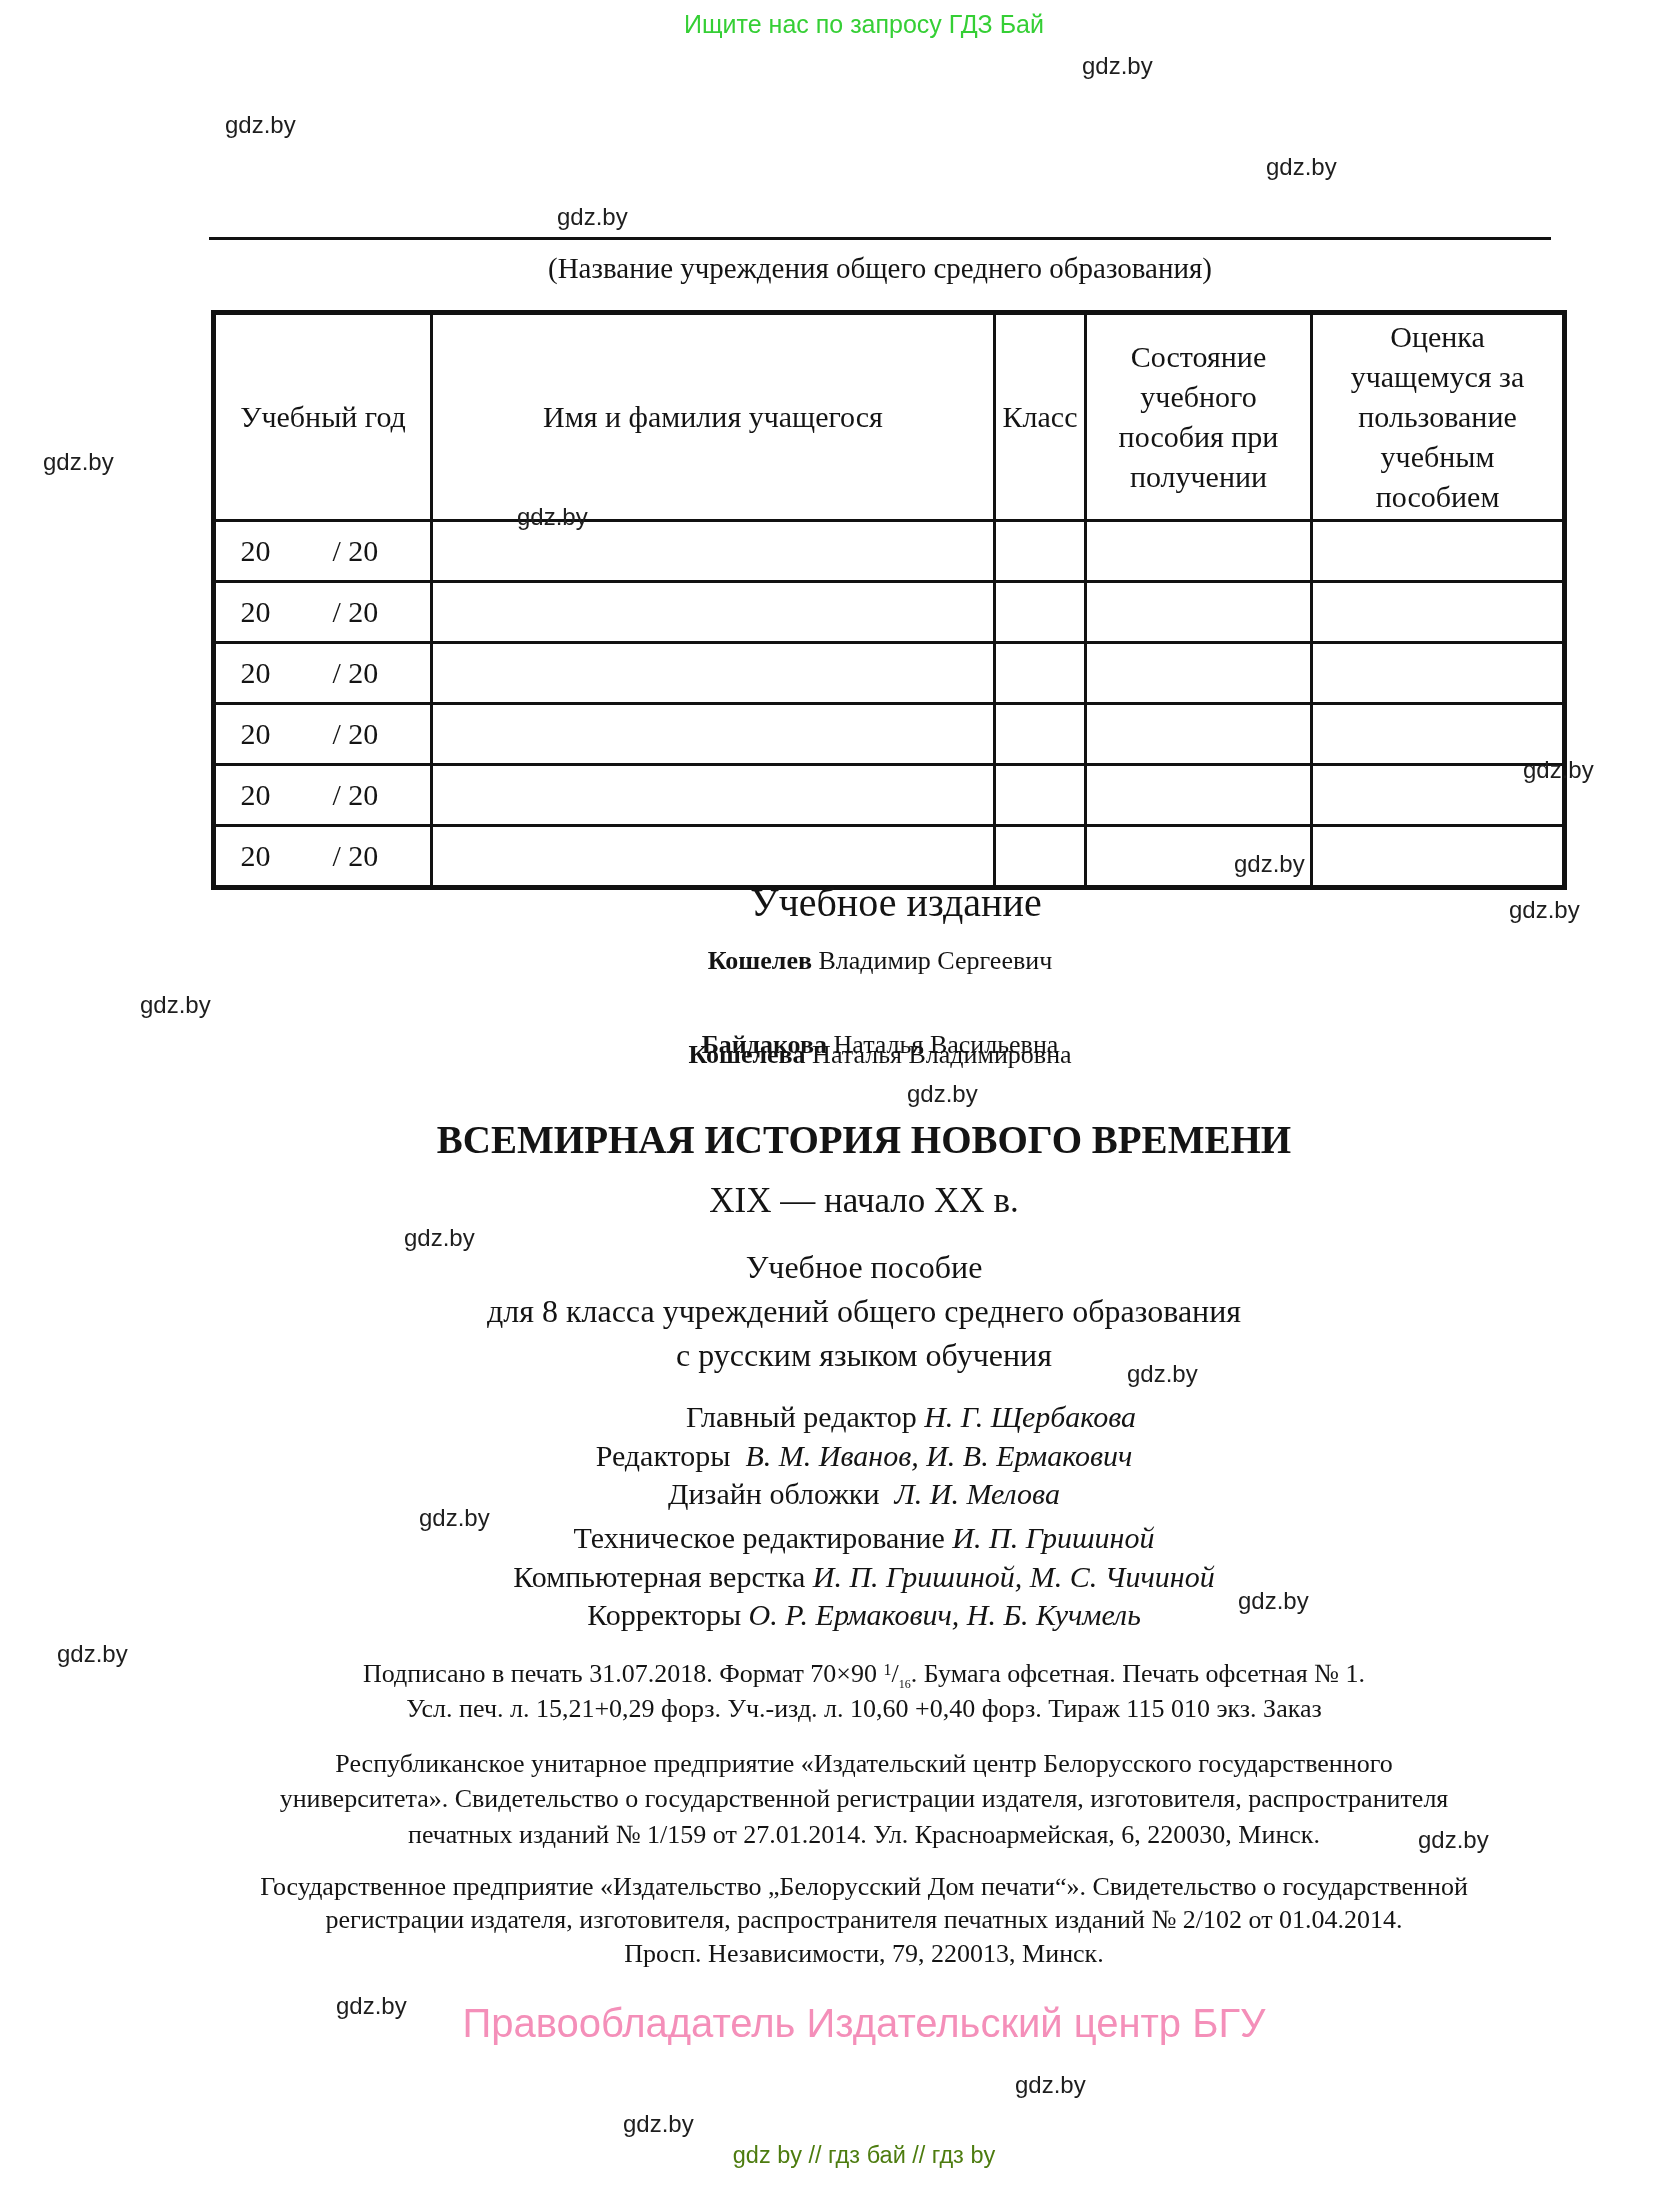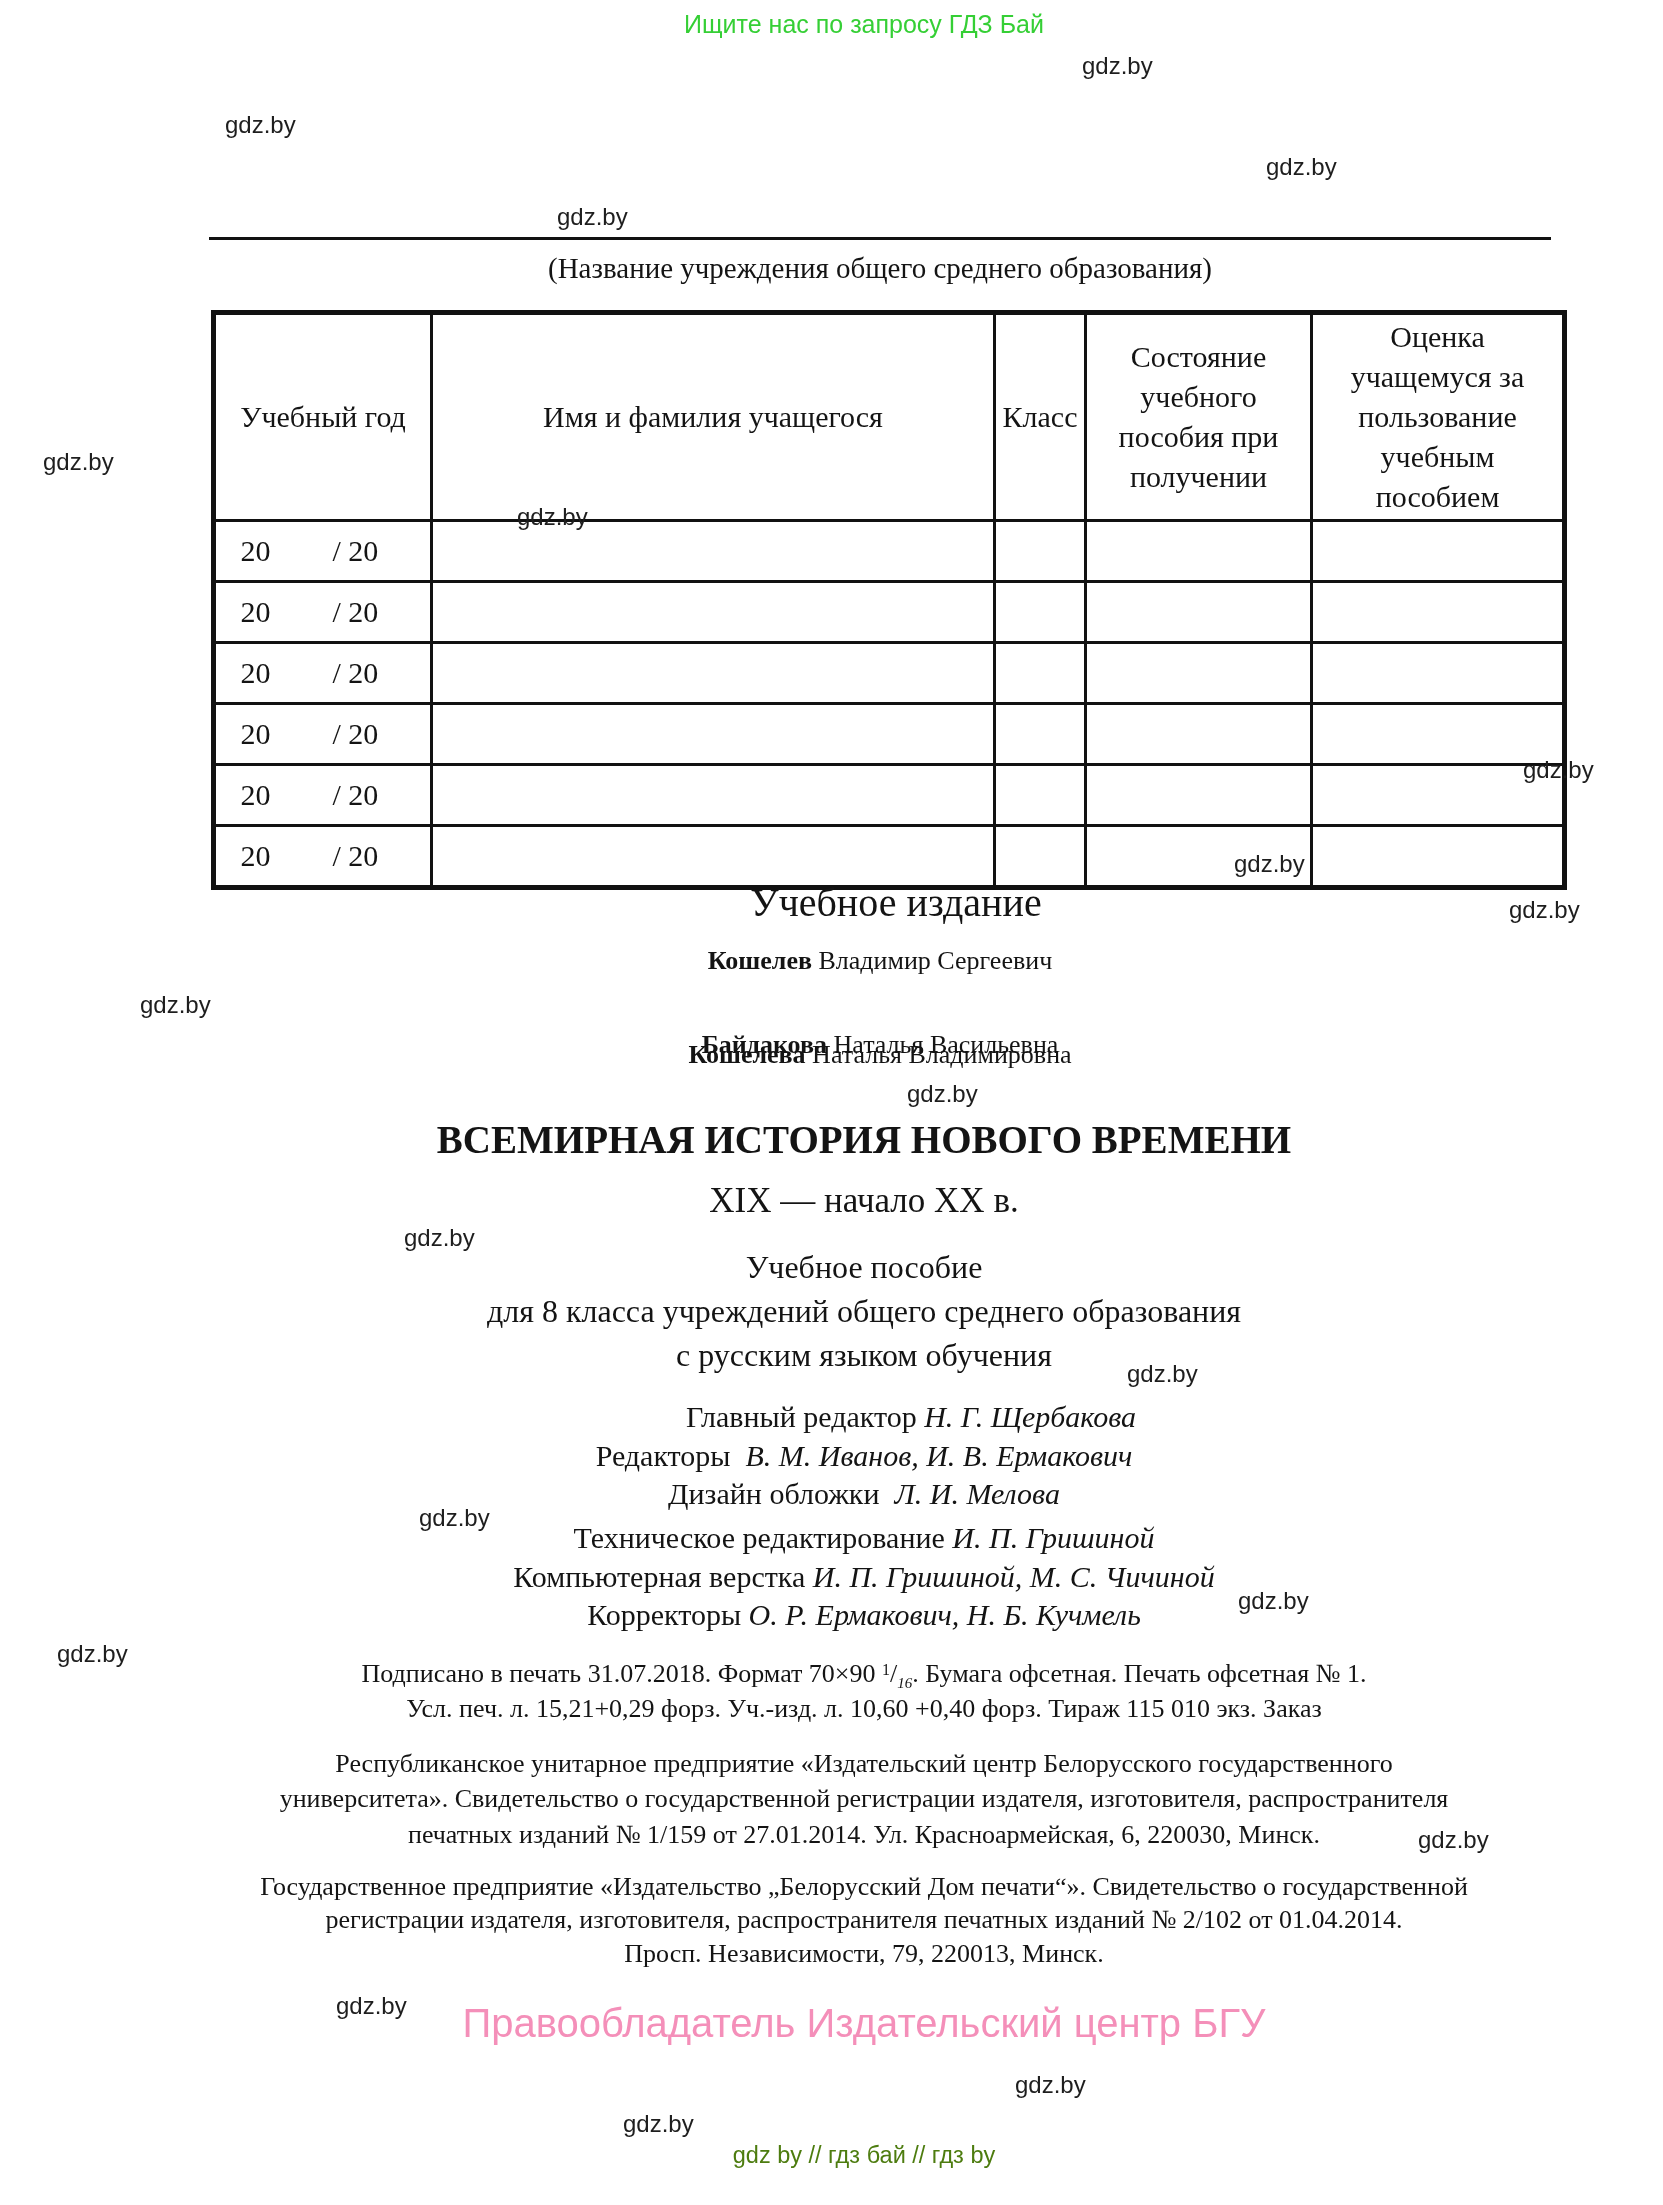--- a/index.html
+++ b/index.html
@@ -49,21 +49,21 @@
   .t1{top:1249px;}.t2{top:1293px;}.t3{top:1337px;}
   .staff{font-size:30px;}
   .s1{top:1400px;padding-left:47px;}.s2{top:1439px;}.s3{top:1477px;}
   .s4{top:1521px;}.s5{top:1560px;}.s6{top:1598px;}
   .staff i{font-style:italic;}
   .imp{font-size:26px;}
   .i1{top:1659px;}.i2{top:1694px;}
   .p1{top:1749px;}.p2{top:1784px;}.p3{top:1820px;}
   .q1{top:1872px;}.q2{top:1905px;}.q3{top:1939px;}
   .sup{font-size:16px;vertical-align:7.5px;}
-  .sub{font-size:15px;vertical-align:-5.9px;font-style:italic;}
+  .sub{font-size:12px;vertical-align:-5.9px;}
   .rights{top:2001px;font-size:40px;color:#f48fb9;}
   .footerlinks{top:2142px;font-size:23.5px;color:#4d7c0f;cursor:pointer;}
 </style>
 </head>
 <body>
 
 <div id="page">
 
   <div class="cline sans promo">Ищите нас по запросу ГДЗ Бай</div>
 

